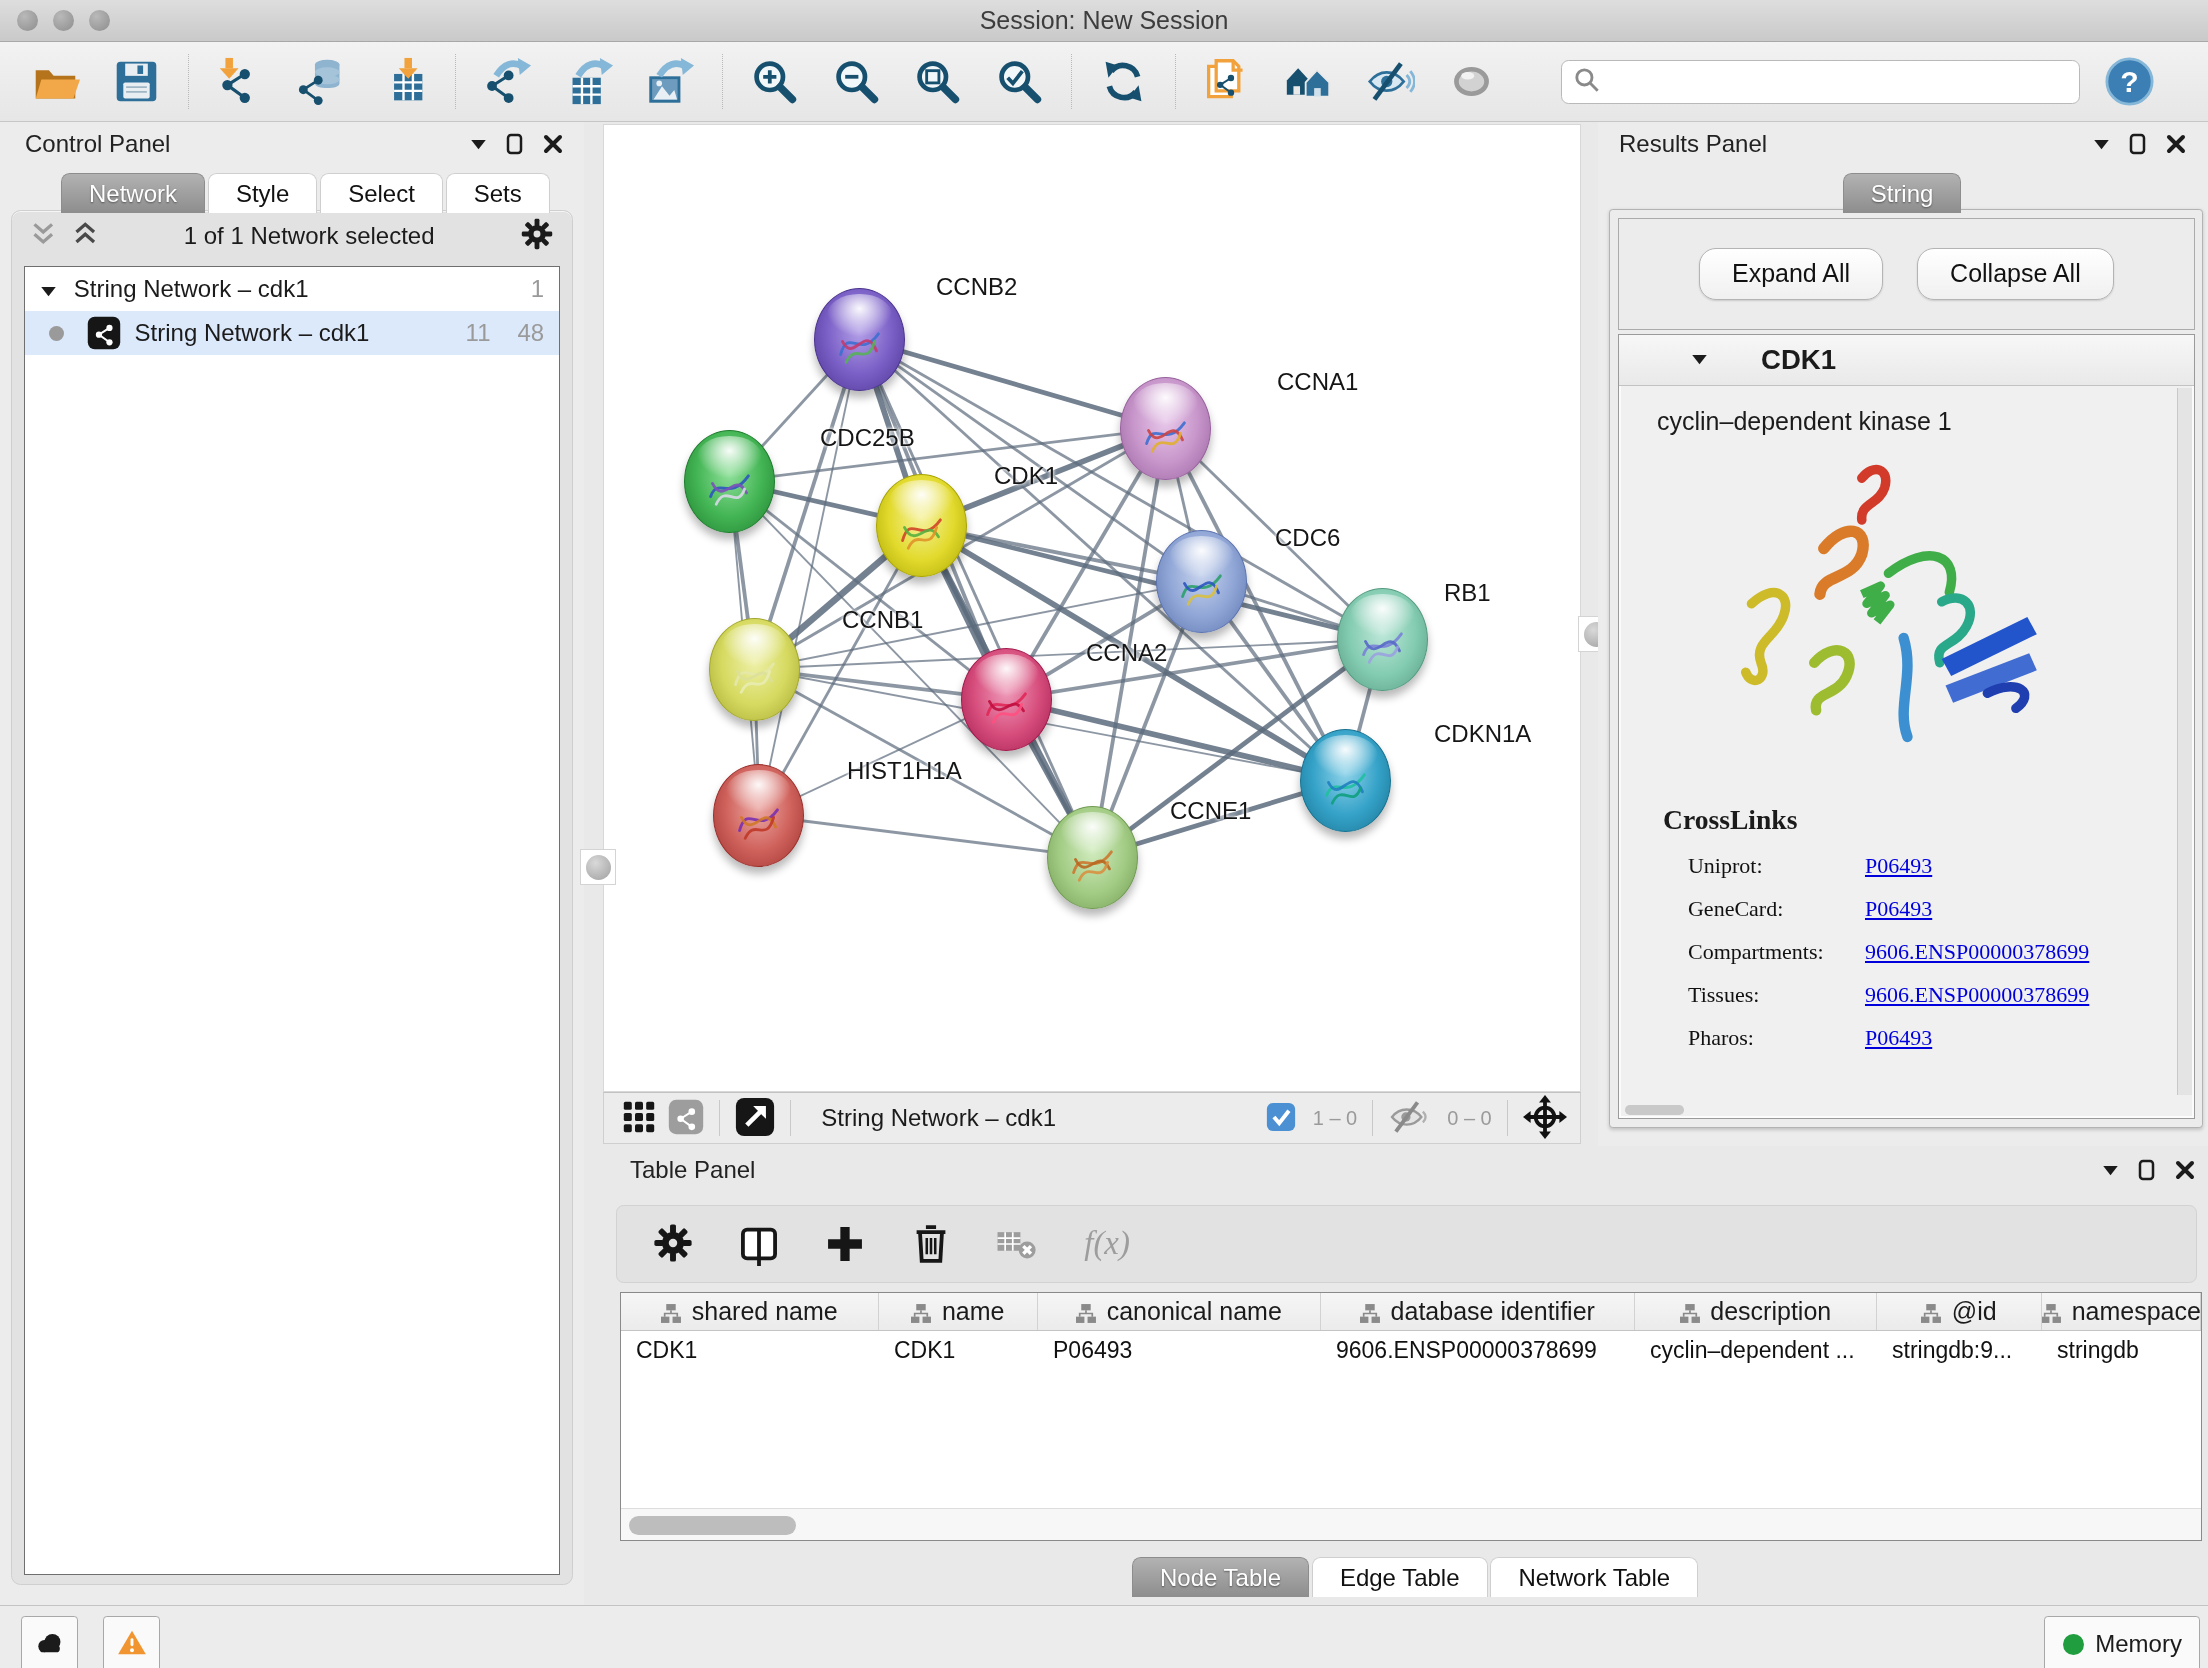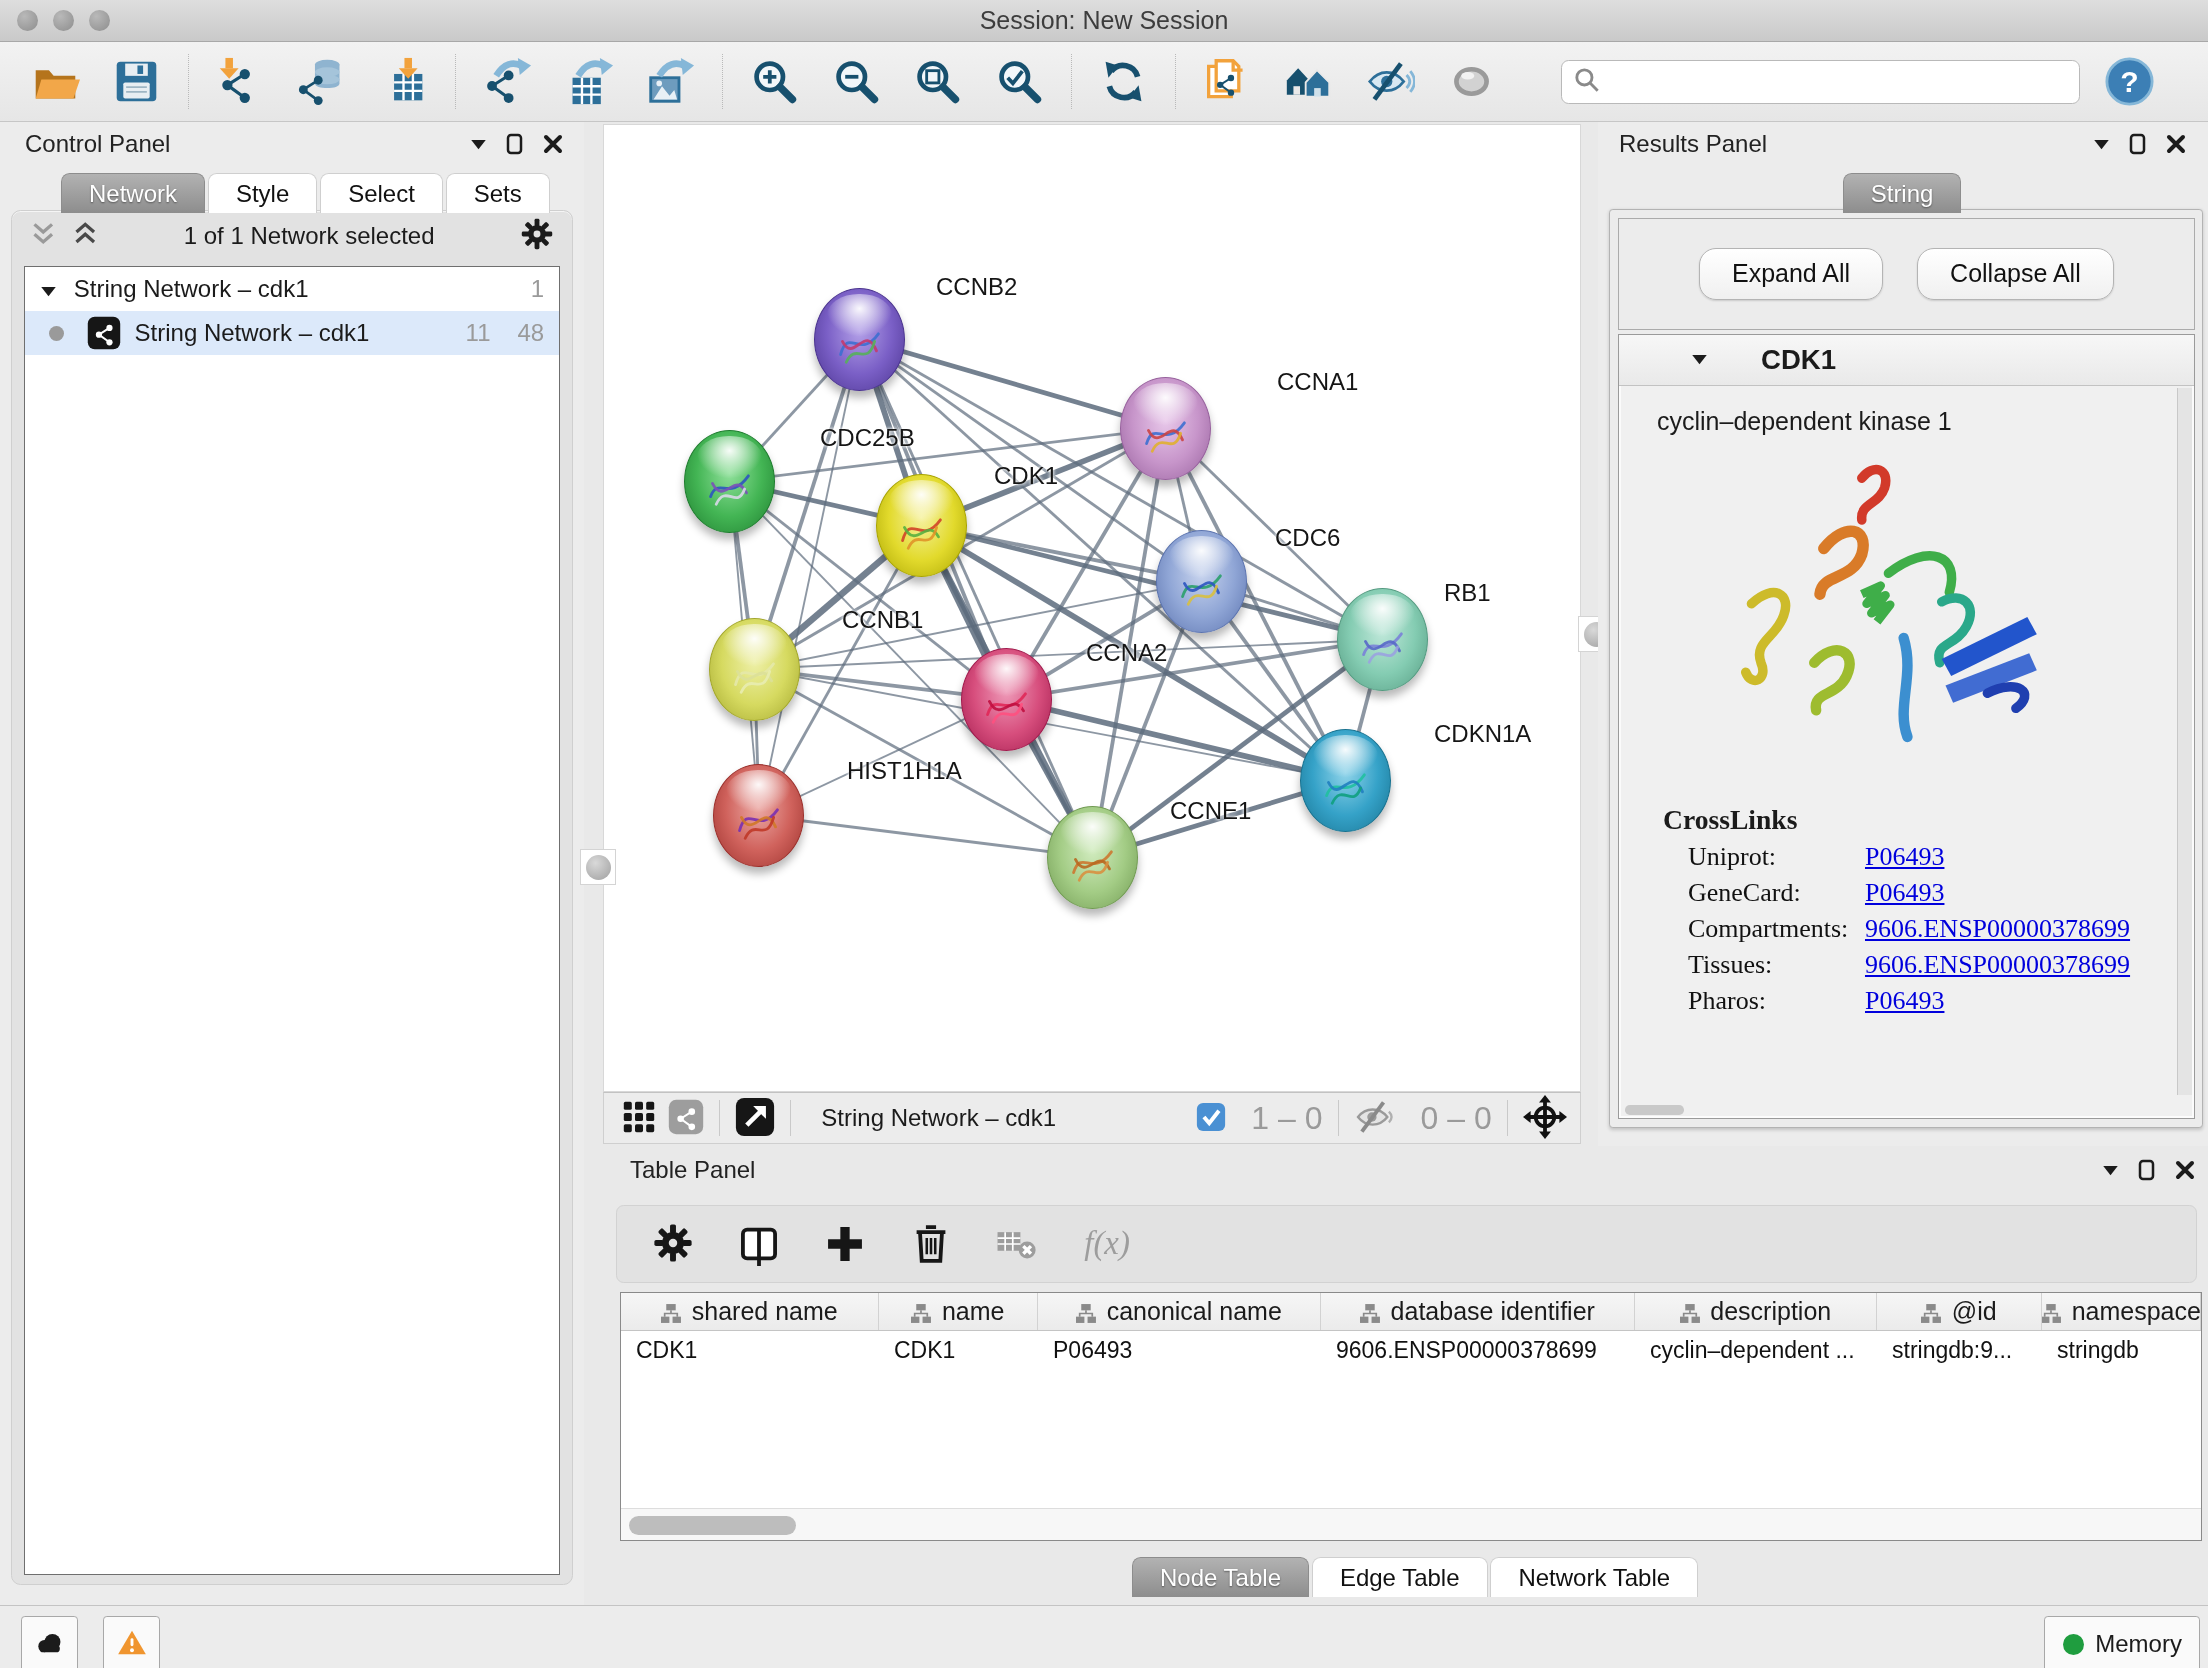--- a/index.html
+++ b/index.html
@@ -71,21 +71,21 @@
     background:radial-gradient(ellipse at 50% 35%, rgba(255,255,255,.95), rgba(255,255,255,0) 72%); }
   .node svg.ribbon { position:absolute; left:18%; top:24%; width:64%; height:60%; }
   .node-label { position:absolute; font-size:24px; color:#151515; white-space:nowrap;
     text-shadow:0 0 3.8px #fff, 0 0 3.8px #fff; }
 
   
   #canvas-footer { left:603px; top:1092px; width:978px; height:52px; background:#ececec;
     border:1px solid #cfcfcf; border-top:1px solid #c2c2c2; display:flex; align-items:center; padding:0 13.3px; }
   #canvas-footer .vsep { width:1px; height:36px; background:#c9c9c9; margin:0 15px; }
   #network-view-title { font-size:24px; color:#1b1b1b; margin-left:15px; }
-  .footer-count { font-size:32px; color:#9a9a9a; margin-left:25px; }
+  .footer-count { font-size:20px; color:#9a9a9a; margin-left:17px; }
 
   .splitter-handle { width:36px; height:36px; background:#fff; border:1px solid #d4d4d4;
     display:flex; align-items:center; justify-content:center; }
   .splitter-dot { width:25px; height:25px; border-radius:50%;
     background:radial-gradient(circle at 38% 32%, #d9d9d9, #9f9f9f); }
   .mini-handle { width:17px; height:13.3px; border-radius:50%;
     background:radial-gradient(circle at 40% 35%, #d9d9d9, #a8a8a8); }
 
   
   #results-panel { left:1598px; top:122px; width:611px; height:1484px; background:#ececec; }
@@ -97,21 +97,21 @@
     border:1px solid #ababab; display:flex; align-items:center; justify-content:center; gap:34px; background:#ececec; }
   #rp-entry { position:absolute; left:7.6px; right:7.6px; top:124px; bottom:7.6px;
     border:1px solid #9a9a9a; background:#f0f0f0; box-shadow:inset 0 0 0 1.9px #fcfcfc; }
   #rp-entry-header { height:51px; display:flex; align-items:center; gap:53px; padding-left:72px;
     background:linear-gradient(#f7f7f7,#e9e9e9); border-bottom:1px solid #c2c2c2; }
   #rp-entry-name { font-size:27.6px; font-weight:bold; }
   #rp-desc { font-size:25px; padding:21px 0 0 38px; }
   #protein-structure { display:block; margin:25px auto 0 auto; }
   #crosslinks { font-family:"Liberation Serif", serif; padding:28.5px 0 0 44px; }
   #crosslinks-title { font-size:27.6px; font-weight:bold; }
-  .xl-row { display:flex; font-size:26px; margin-top:6px; }
+  .xl-row { display:flex; font-size:22px; margin-top:17px; }
   .xl-label { width:177px; margin-left:25px; color:#111; }
   .xl-value { color:#0000dd; text-decoration:underline; }
   #rp-vscroll { position:absolute; right:1.9px; top:53px; bottom:23px; width:15px;
     background:#e4e4e4; border-left:1px solid #c8c8c8; }
   #rp-hthumb { position:absolute; left:5.7px; bottom:3.8px; width:59px; height:9.5px;
     background:#c9c9c9; border-radius:4.8px; }
 
   
   #table-panel { left:603px; top:1146px; width:1605px; height:459px; background:#e9e9e9; }
   #table-panel .panel-header { padding:9.5px 13.3px 0 27px; }

